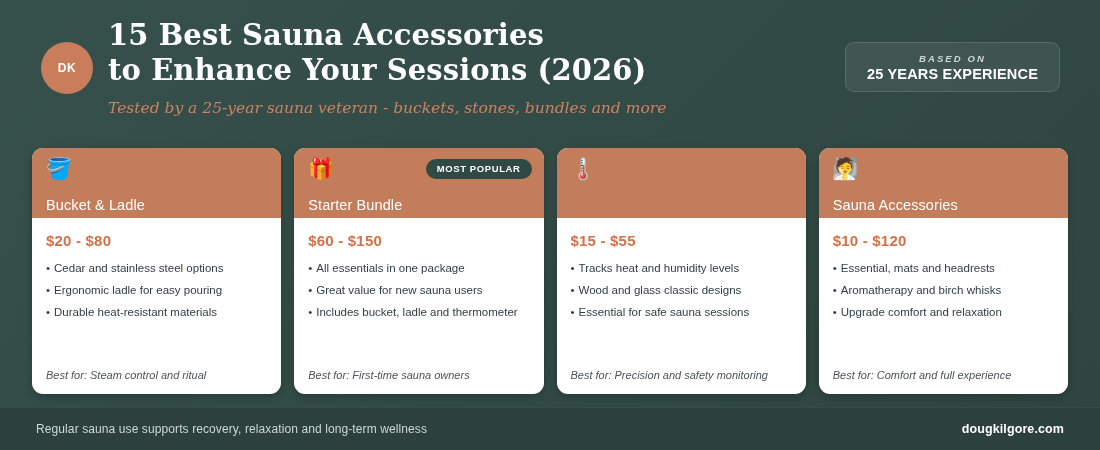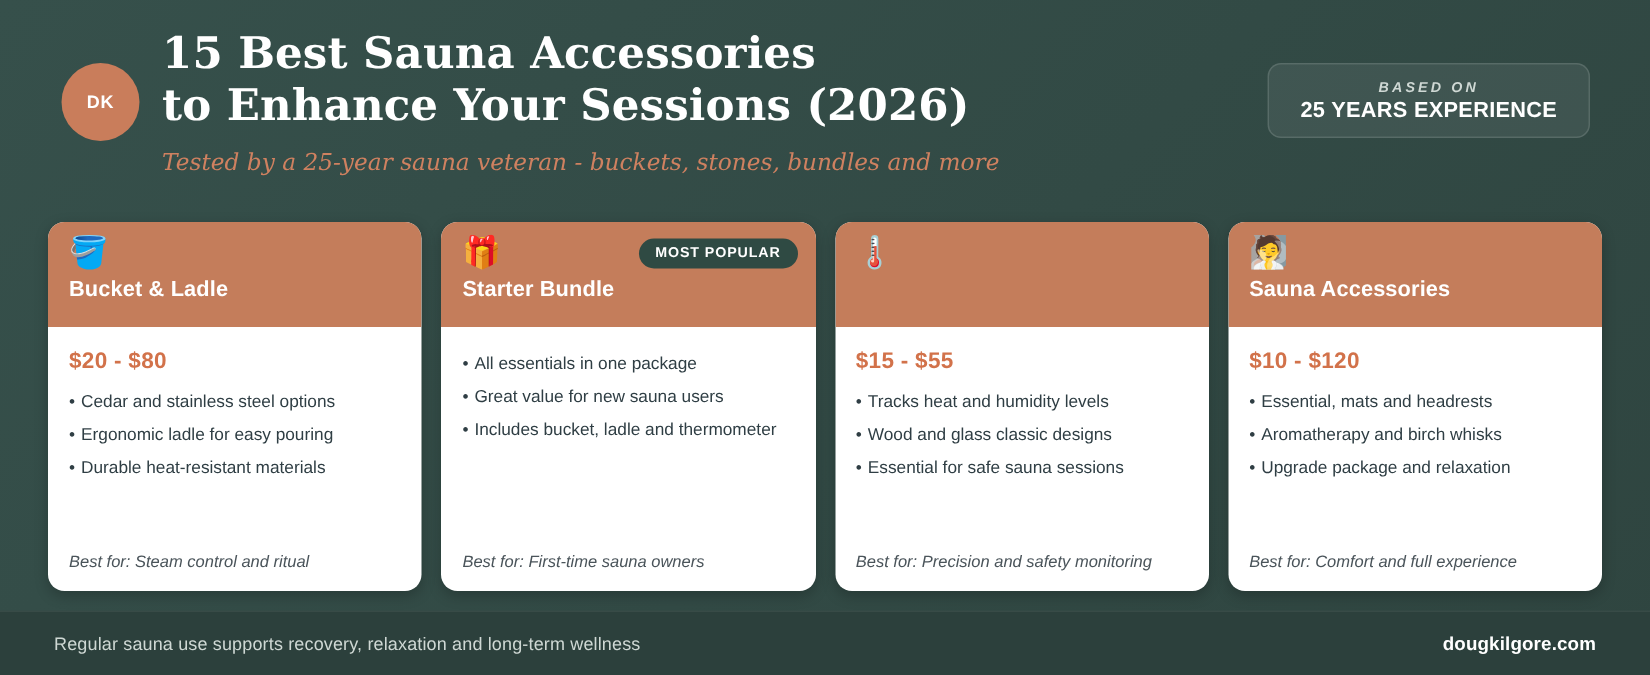--- a/index.html
+++ b/index.html
@@ -129,24 +129,24 @@
     padding: 9px 14px 0 14px;
     box-sizing: border-box;
   }
   .card-emoji {
     font-size: 21px;
     line-height: 24px;
     display: block;
     height: 24px;
   }
   .card-title {
-    margin-top: 4px;
+    margin-top: 16px;
     color: #ffffff;
     font-size: 14.5px;
-    font-weight: bold;
+    font-weight: normal;
     letter-spacing: 0.1px;
     white-space: nowrap;
   }
   .popular-pill {
     position: absolute;
     right: 12px;
     top: 11px;
     background: #2f4a43;
     color: #ffffff;
     font-size: 9.5px;
@@ -252,20 +252,21 @@
       </div>
     </div>
 
     <div class="card">
       <div class="card-head">
         <span class="card-emoji">🎁</span>
         <div class="popular-pill">MOST POPULAR</div>
         <div class="card-title">Starter Bundle</div>
       </div>
       <div class="card-body">
+        <div class="price">$60 - $150</div>
         <div class="feature"><span class="dot">•</span><span>All essentials in one package</span></div>
         <div class="feature"><span class="dot">•</span><span>Great value for new sauna users</span></div>
         <div class="feature"><span class="dot">•</span><span>Includes bucket, ladle and thermometer</span></div>
         <div class="best-for">Best for: First-time sauna owners</div>
       </div>
     </div>
 
     <div class="card">
       <div class="card-head">
         <span class="card-emoji">🌡️</span>
@@ -281,21 +282,21 @@
 
     <div class="card">
       <div class="card-head">
         <span class="card-emoji">🧖</span>
         <div class="card-title">Sauna Accessories</div>
       </div>
       <div class="card-body">
         <div class="price">$10 - $120</div>
         <div class="feature"><span class="dot">•</span><span>Essential, mats and headrests</span></div>
         <div class="feature"><span class="dot">•</span><span>Aromatherapy and birch whisks</span></div>
-        <div class="feature"><span class="dot">•</span><span>Upgrade package and relaxation</span></div>
+        <div class="feature"><span class="dot">•</span><span>Upgrade comfort and relaxation</span></div>
         <div class="best-for">Best for: Comfort and full experience</div>
       </div>
     </div>
 
   </div>
 
   <div class="footer">
     <div class="footer-note">Regular sauna use supports recovery, relaxation and long-term wellness</div>
     <div class="footer-site">dougkilgore.com</div>
   </div>

